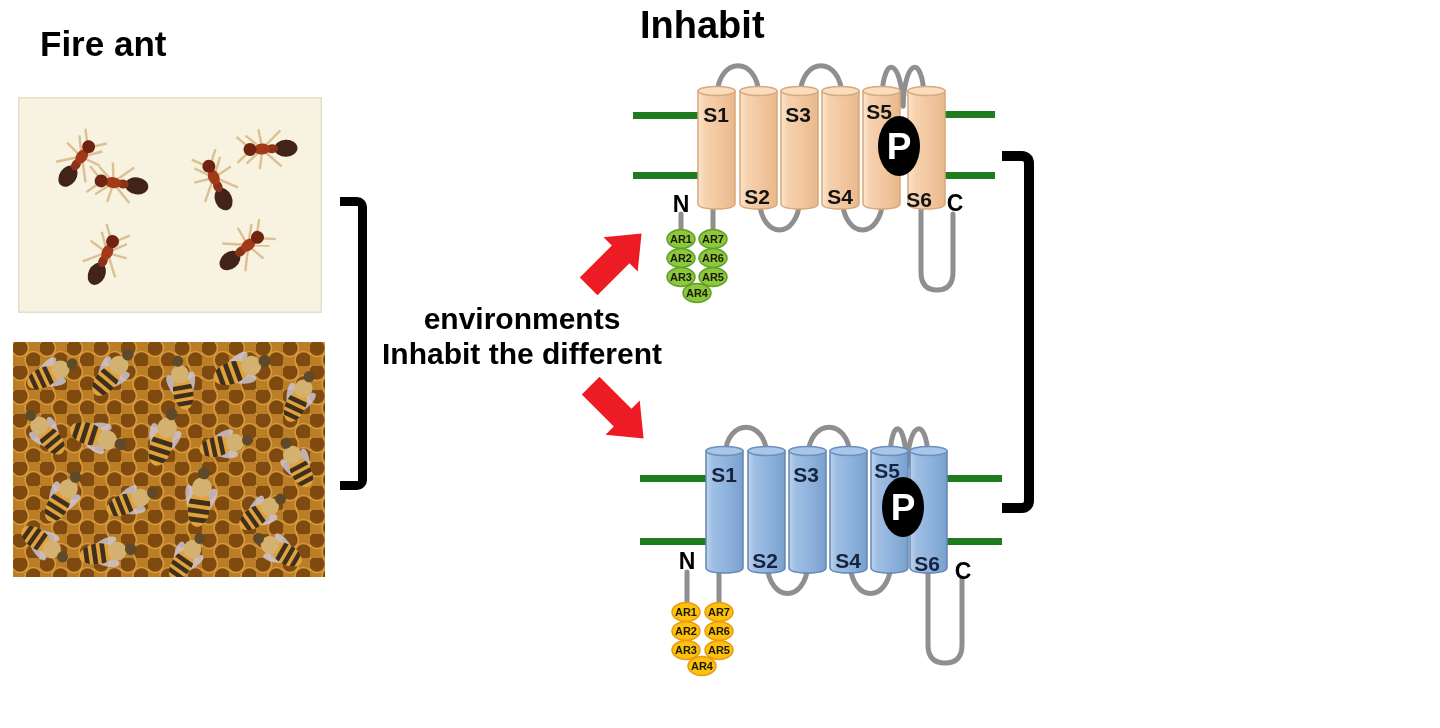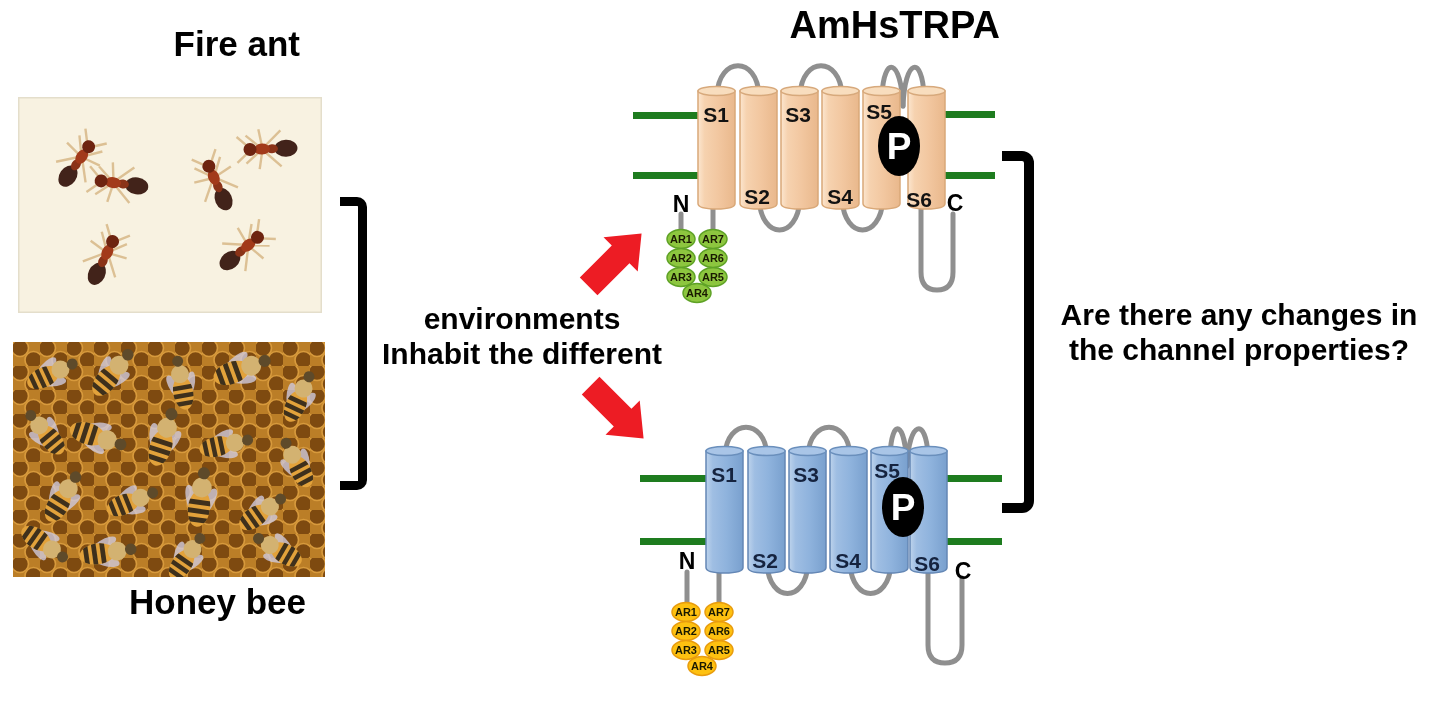--- a/index.html
+++ b/index.html
@@ -1,21 +1,21 @@
 <!DOCTYPE html>
 <html><head>
 <meta charset="utf-8">
 <style>
   html,body{margin:0;padding:0;background:#fff;}
   #stage{
     position:relative;width:1440px;height:728px;background:#ffffff;overflow:hidden;
     font-family:"Liberation Sans", sans-serif;
   }
   .abs{position:absolute;}
-  .title{font-weight:bold;color:#000;text-align:right;line-height:1.05;}
+  .title{font-weight:bold;color:#000;text-align:left;line-height:1.05;}
   .bracket{border-top:9px solid #000;border-bottom:9px solid #000;border-right:9px solid #000;
            border-radius:0 10px 10px 0;}
   .bracket-r{border-top:10px solid #000;border-bottom:10px solid #000;border-right:10px solid #000;
            border-radius:0 12px 12px 0;}
   .bigtext{font-weight:bold;color:#000;text-align:center;font-size:30px;line-height:35px;}
   svg text{font-family:"Liberation Sans", sans-serif;}
   .loop{fill:none;stroke:#8F8F8F;stroke-width:5;stroke-linecap:round;}
   .seg-label{font-size:21px;font-weight:bold;fill:#121212;text-anchor:middle;}
   .ch-am .seg-label{fill:#15233f;}
   .nc-label{font-size:23px;font-weight:bold;fill:#000;text-anchor:middle;}
@@ -101,38 +101,37 @@
     <use href="#bee" transform="translate(52,152) rotate(-58) scale(1.05)"></use>
     <use href="#bee" transform="translate(122,158) rotate(-22)"></use>
     <use href="#bee" transform="translate(188,152) rotate(-82) scale(1.1)"></use>
     <use href="#bee" transform="translate(252,168) rotate(-35)"></use>
     <use href="#bee" transform="translate(34,204) rotate(35)"></use>
     <use href="#bee" transform="translate(98,210) rotate(-8) scale(1.05)"></use>
     <use href="#bee" transform="translate(176,212) rotate(-55)"></use>
     <use href="#bee" transform="translate(262,206) rotate(-150)"></use>
   </svg>
 
-  <div class="abs title" style="left:46px;top:584px;width:260px;font-size:35px;">Honey bee</div>
 
   <div class="abs bracket" style="left:340px;top:197px;width:18px;height:275px;"></div>
 
   <div class="abs bigtext" style="left:352px;top:301px;width:340px;">
     <div>environments</div>
     <div>Inhabit the different</div>
   </div>
 
   <svg class="abs" style="left:571px;top:219px;" width="88" height="84" viewBox="0 0 88 84">
     <polygon points="-46,-16 12,-16 12,-31 50,0 12,31 12,16 -46,16" transform="translate(43,42) rotate(-45) scale(0.78)" fill="#ED1C24"></polygon>
   </svg>
 
   <svg class="abs" style="left:571px;top:371px;" width="92" height="82" viewBox="0 0 92 82">
     <polygon points="-46,-16 12,-16 12,-31 50,0 12,31 12,16 -46,16" transform="translate(45,40) rotate(45) scale(0.78)" fill="#ED1C24"></polygon>
   </svg>
 
-  <div class="abs title" style="left:640px;top:6px;width:360px;font-size:38px;">AmHsTRPA</div>
+  <div class="abs title" style="left:640px;top:6px;width:360px;font-size:38px;">Inhabit</div>
 
   <svg class="abs ch-si" style="left:595px;top:50px;" width="430" height="260" viewBox="595 50 430 260">
     <defs>
       <linearGradient id="pgrad" x1="0" y1="0" x2="1" y2="0">
         <stop offset="0" stop-color="#FCE6CF"></stop>
           <stop offset="0.18" stop-color="#F6D2AF"></stop>
         <stop offset="0.55" stop-color="#F2C7A0"></stop>
           <stop offset="1" stop-color="#E9B88C"></stop>
       </linearGradient>
     </defs>
@@ -297,18 +296,14 @@
       <ellipse class="ar" cx="719" cy="631" rx="14" ry="9.5"></ellipse>
         <text class="ar-label" x="719" y="635">AR6</text>
       <ellipse class="ar" cx="719" cy="612" rx="14" ry="9.5"></ellipse>
         <text class="ar-label" x="719" y="616">AR7</text>
     </g>
   </svg>
 
 
   <div class="abs bracket-r" style="left:1002px;top:151px;width:22px;height:342px;"></div>
 
-  <div class="abs bigtext" style="left:1038px;top:297px;width:402px;">
-    <div>Are there any changes in</div>
-    <div>the channel properties?</div>
-  </div>
 
 </div>
 
 </body></html>

